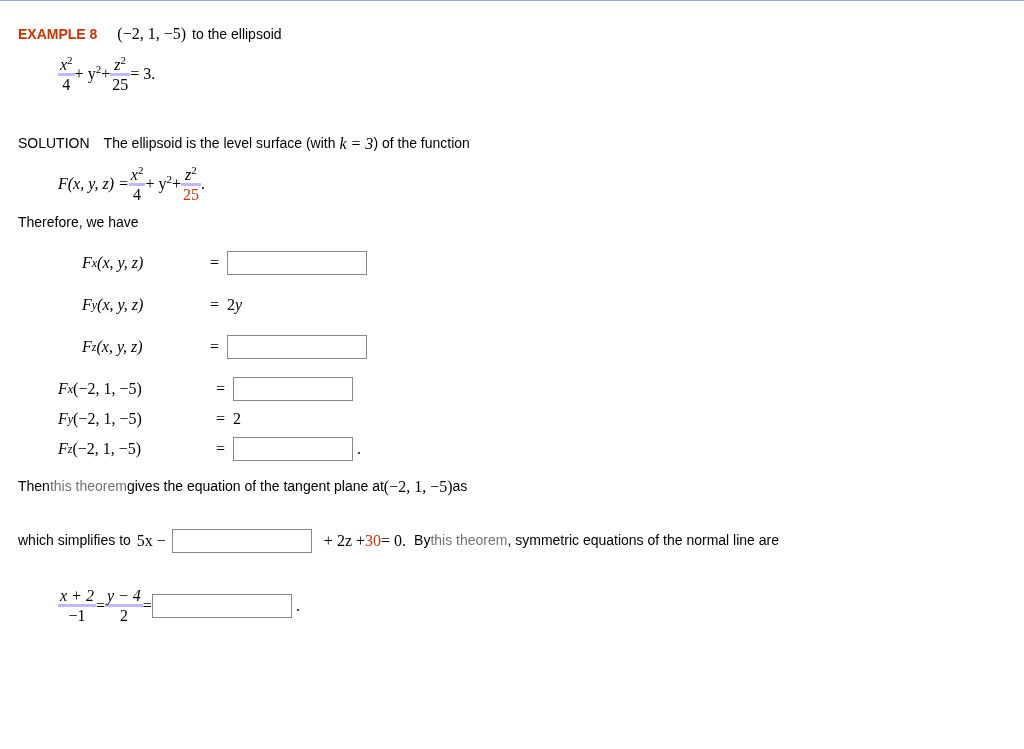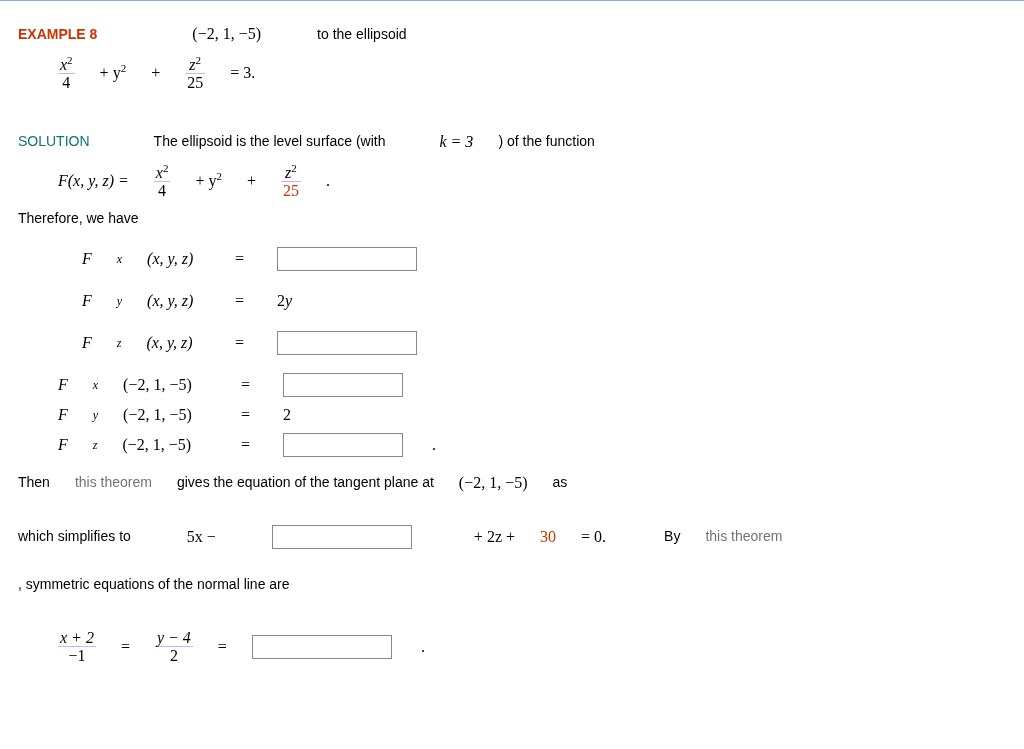--- a/index.html
+++ b/index.html
@@ -13,21 +13,21 @@
   }
   .topline {
     border-top: 1px solid #88aadd;
     margin-bottom: 8px;
   }
   .content {
     padding: 5px 18px 18px 18px;
     line-height: 1.5;
   }
   .ex-head { color: #cc3300; font-weight: bold; }
-  .sol-head { color: #0f766e; }
+  .sol-head { color: #000000; }
   .link { color: #737373; }
   .red { color: #cc3300; }
   .indent1 { padding-left: 40px; }
   .indent2 { padding-left: 64px; }
   .para { margin: 8px 0; }
   .row { margin: 18px 0 14px 0; }
   .mi { font-style: italic; font-family: 'Times New Roman', serif; font-size: 16px;}
   .mn { font-family: 'Times New Roman', serif; font-size: 16px;}
   .sub { font-style: italic; font-size: 12px; vertical-align: sub; font-family:'Times New Roman',serif;}
   input.blank {
@@ -40,25 +40,25 @@
   }
   .wb-130 { width: 130px; }
   .wb-110 { width: 110px; }
   .wb-90 { width: 90px; }
   .frac {
     display: inline-block;
     vertical-align: middle;
     text-align: center;
     font-family: 'Times New Roman', serif;
   }
-  .frac .num { display:block; border-bottom: 1px solid #c4b5fd; padding: 0 2px; line-height:1.1;}
+  .frac .num { display:block; border-bottom: 3px solid #c4b5fd; padding: 0 2px; line-height:1.1;}
   .frac .den { display:block; padding: 0 2px; line-height:1.1;}
   .eqsym { font-family:'Times New Roman', serif; font-size:16px; padding:0 8px;}
   .bigparen { font-size: 30px; font-family:'Times New Roman',serif; vertical-align: middle; line-height:0;}
-  .flex { display:flex; align-items:center; flex-wrap:wrap;gap:25px;}
+  .flex { display:flex; align-items:center; flex-wrap:wrap;}
   .sup2 { font-size:11px; vertical-align:super; font-family:'Times New Roman',serif;}
   .period { font-family:'Times New Roman',serif; font-size:16px;}
 </style>
 </head>
 <body>
 
 <div class="topline"></div>
 <div class="content">
 
   <div class="para flex">

